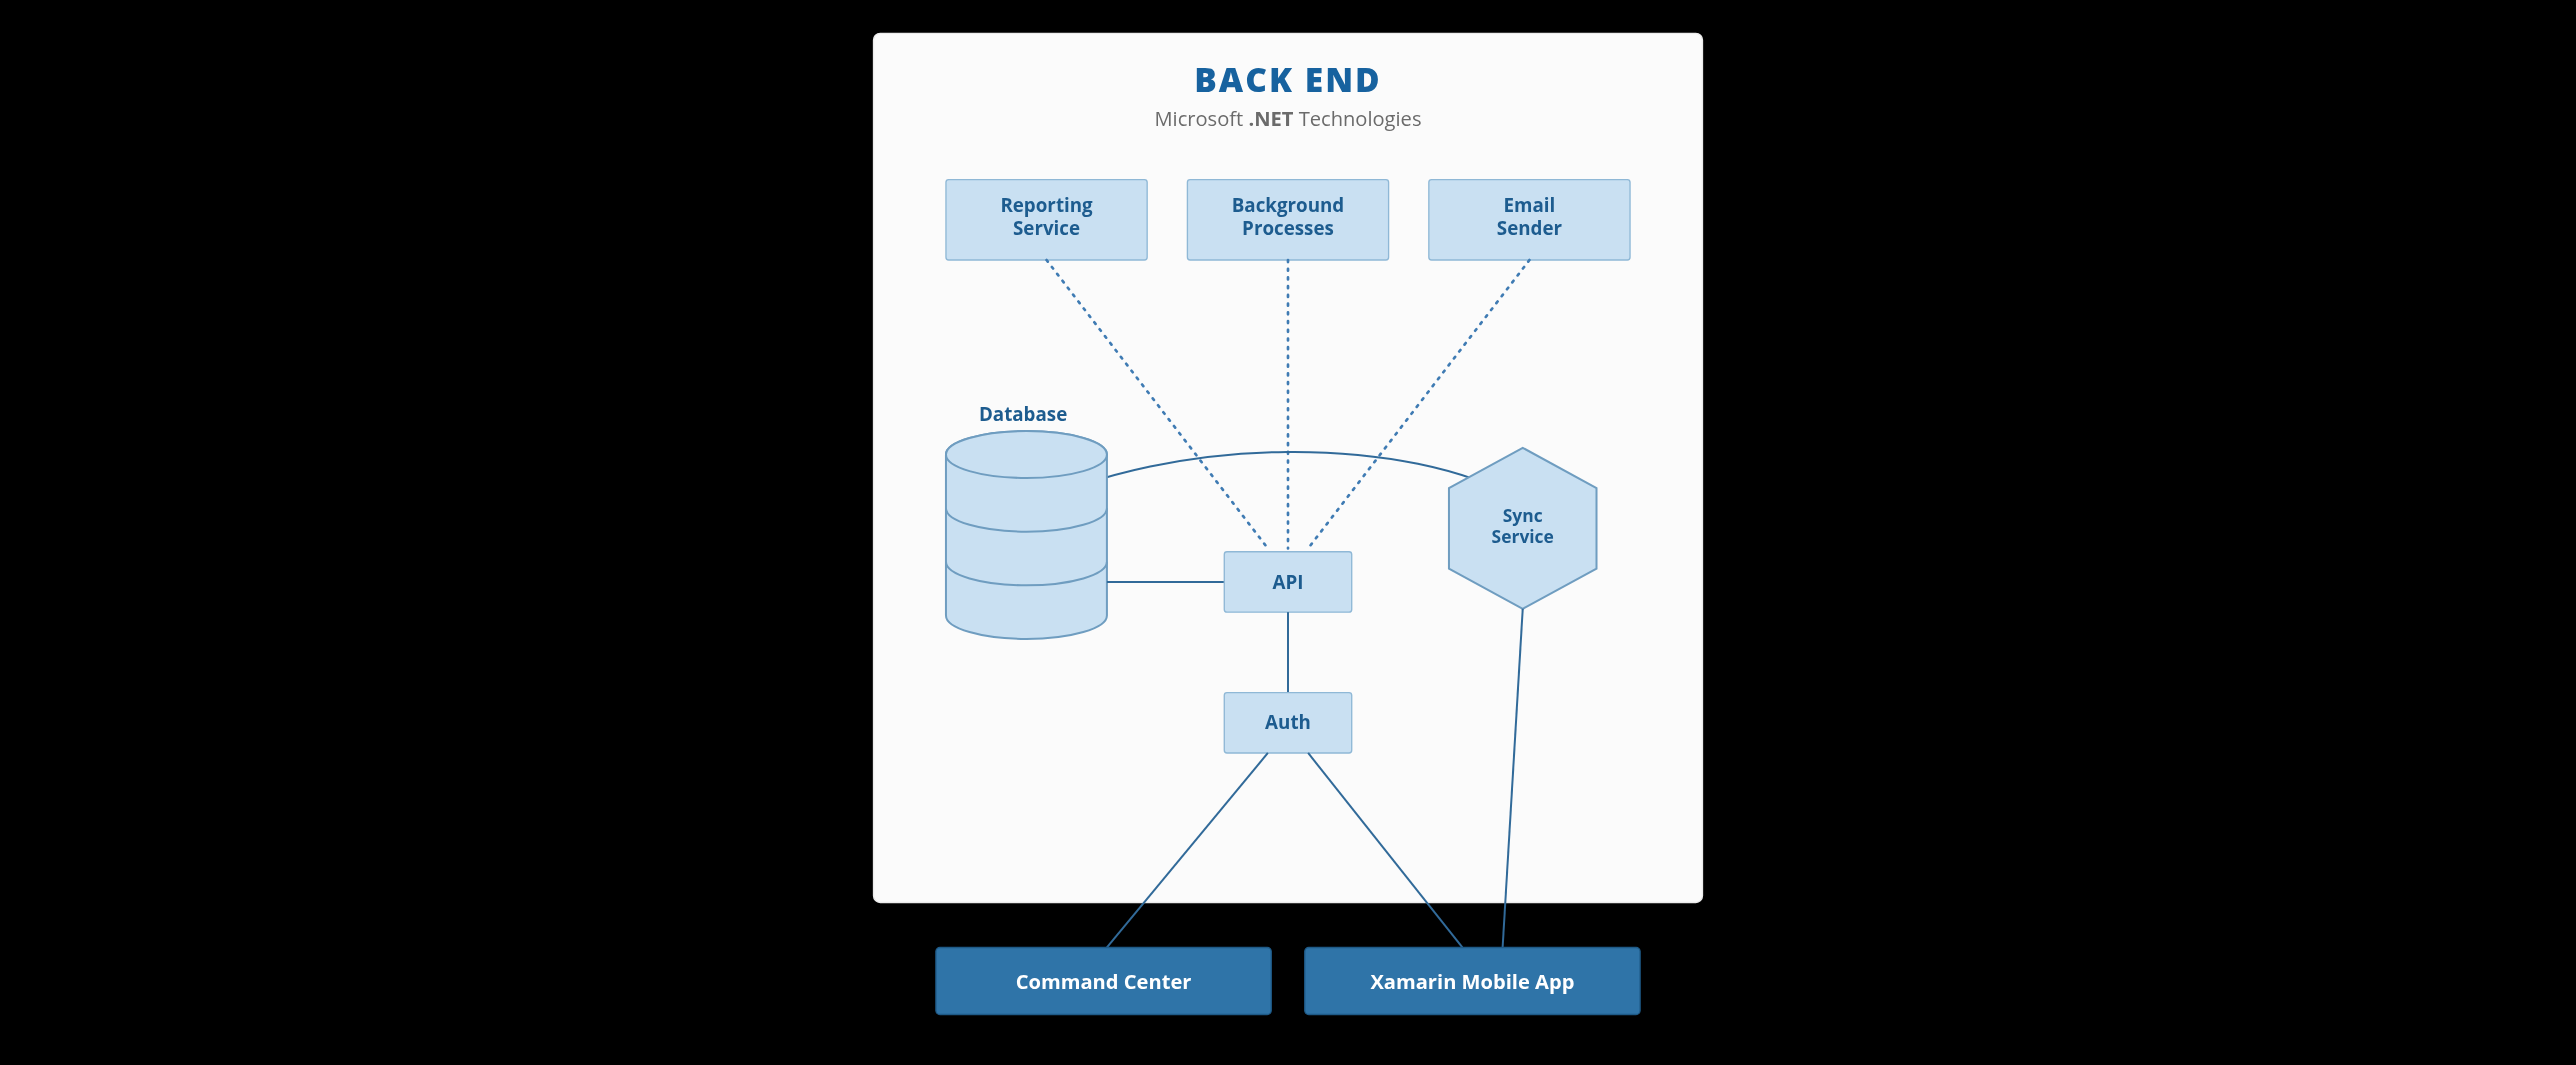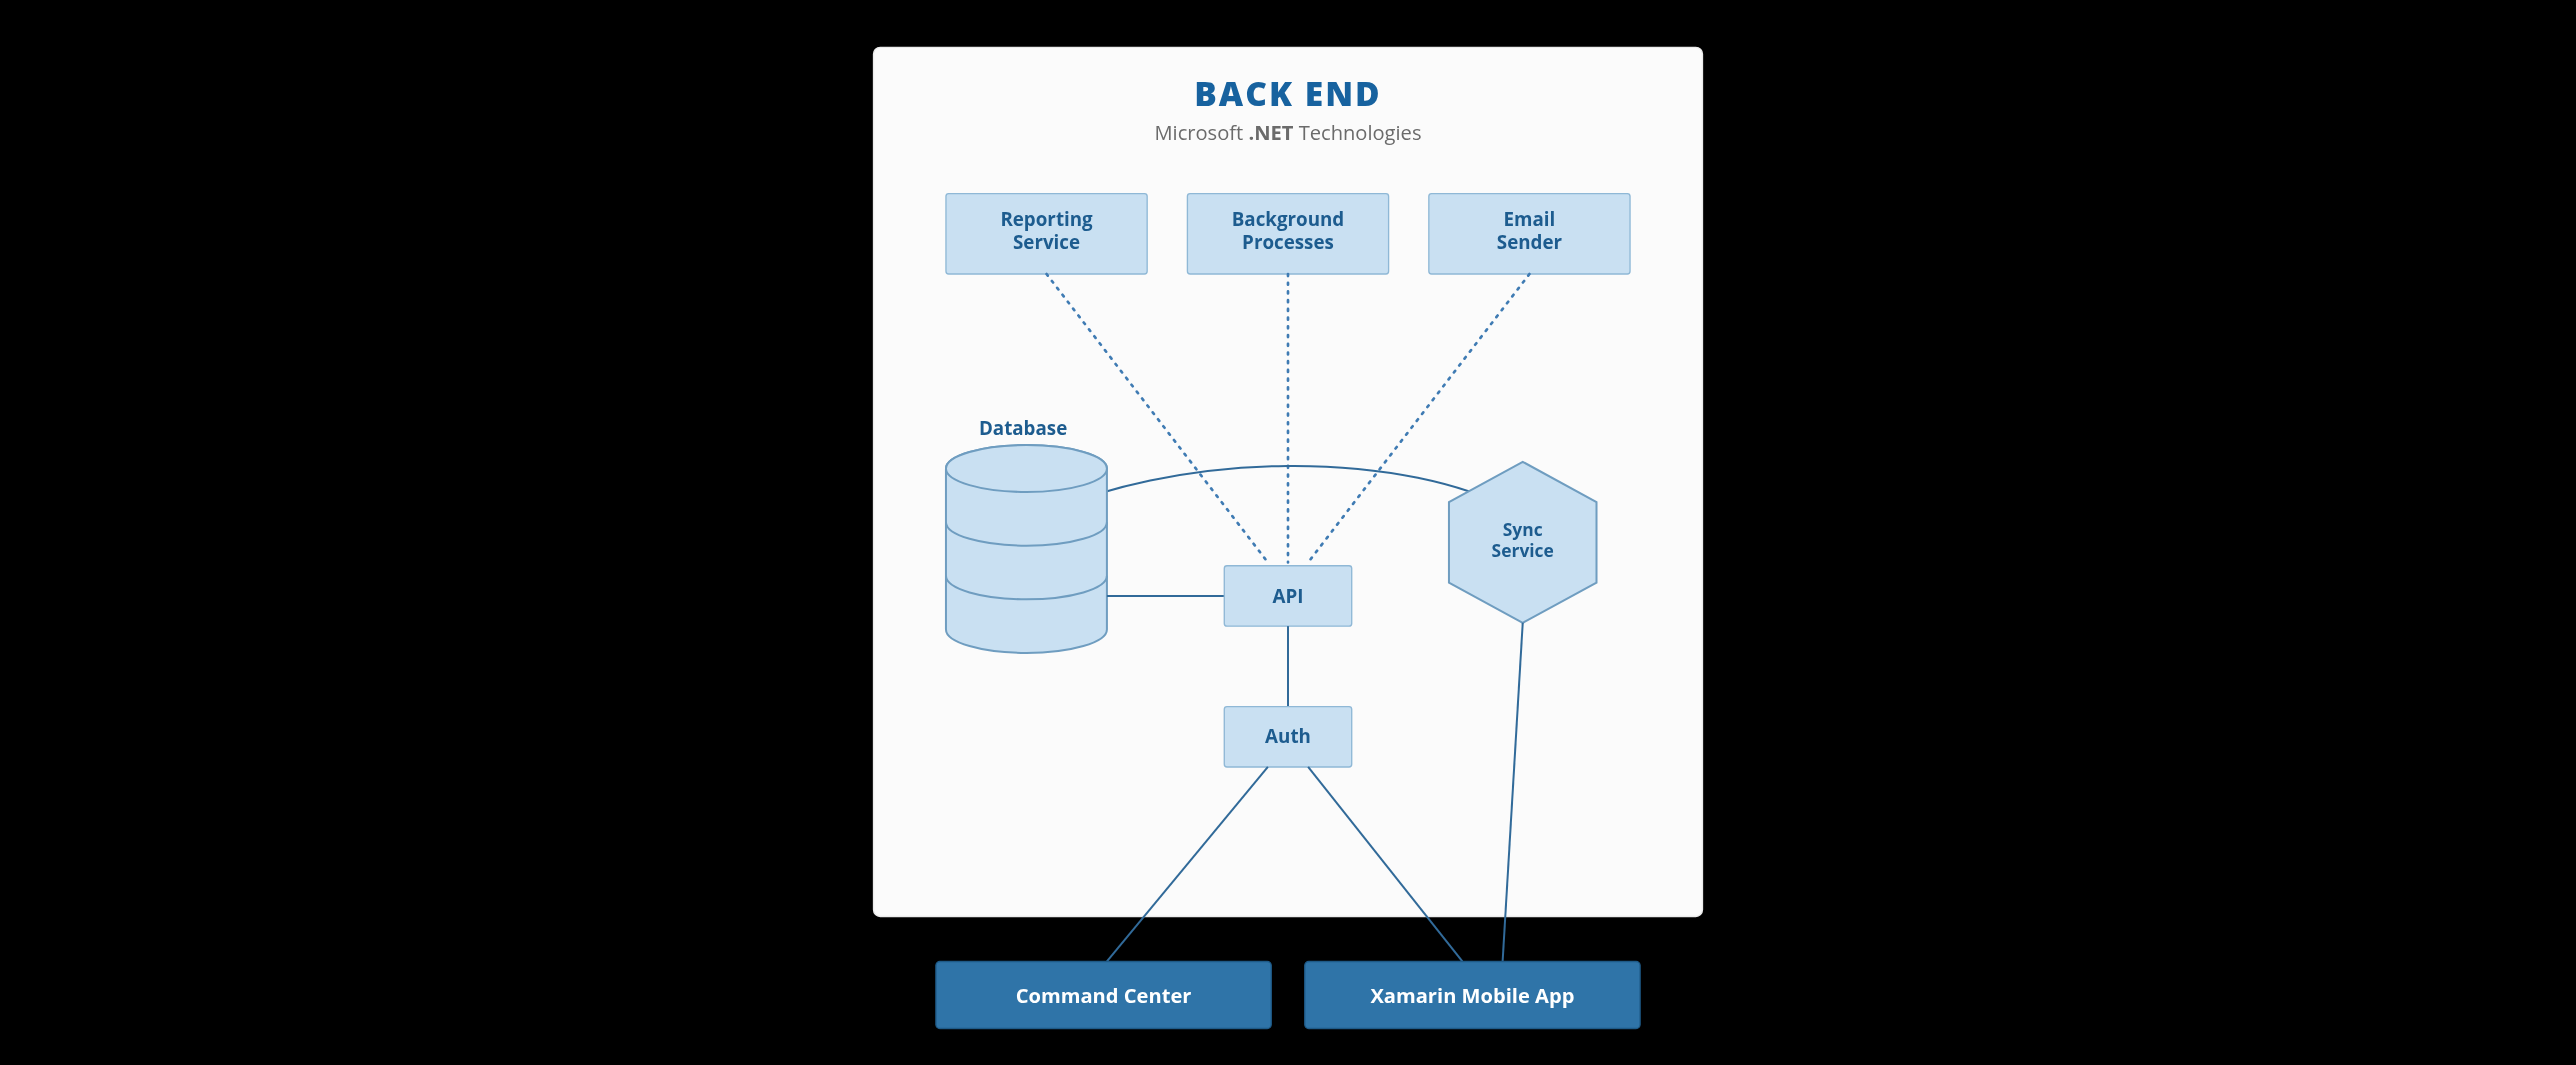--- a/index.html
+++ b/index.html
@@ -6,21 +6,21 @@
     margin: 0;
     padding: 0;
     width: 2576px;
     height: 1066px;
     background: #000;
     font-family: "Segoe UI", "Open Sans", Arial, sans-serif;
   }
   .stage {
     position: absolute;
     left: 872px;
-    top: 46px;
+    top: 32px;
     width: 956px;
     height: 1006px;
   }
   svg { display: block; }
   .panel-bg { fill: #fbfbfb; stroke: #ececec; stroke-width: 2; }
   .title-main {
     font-size: 50px;
     font-weight: 800;
     fill: #17629f;
     letter-spacing: 3px;

